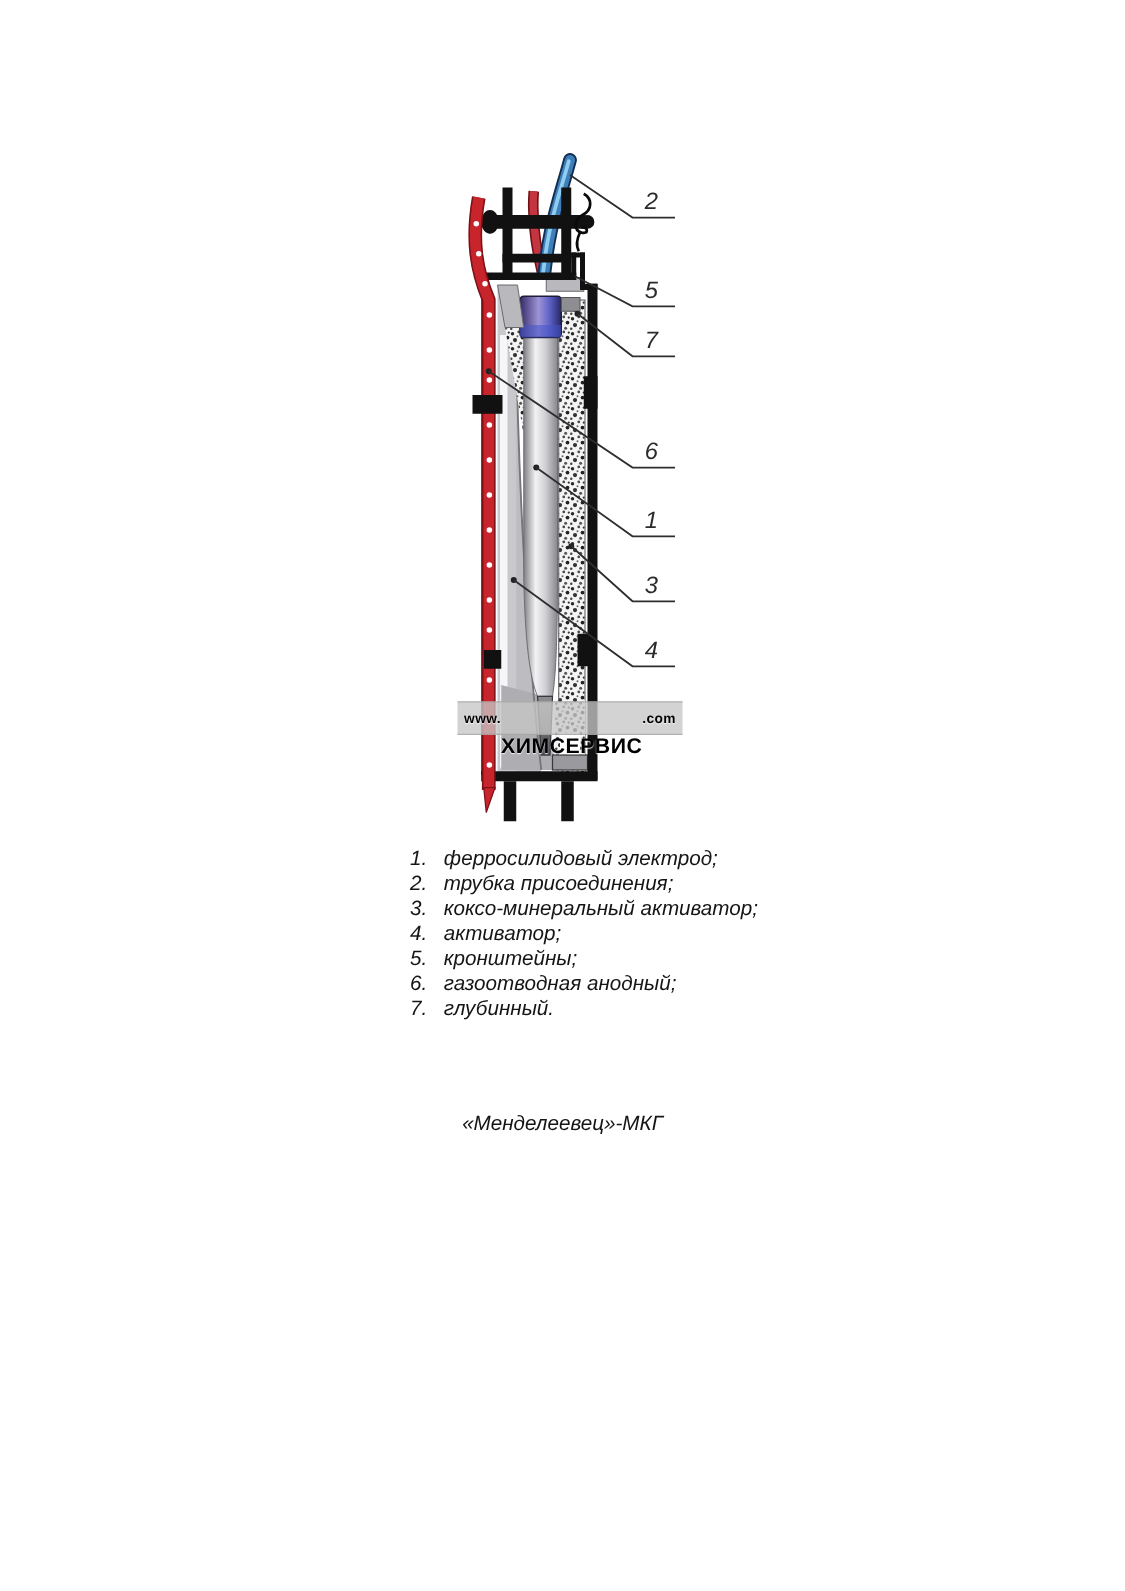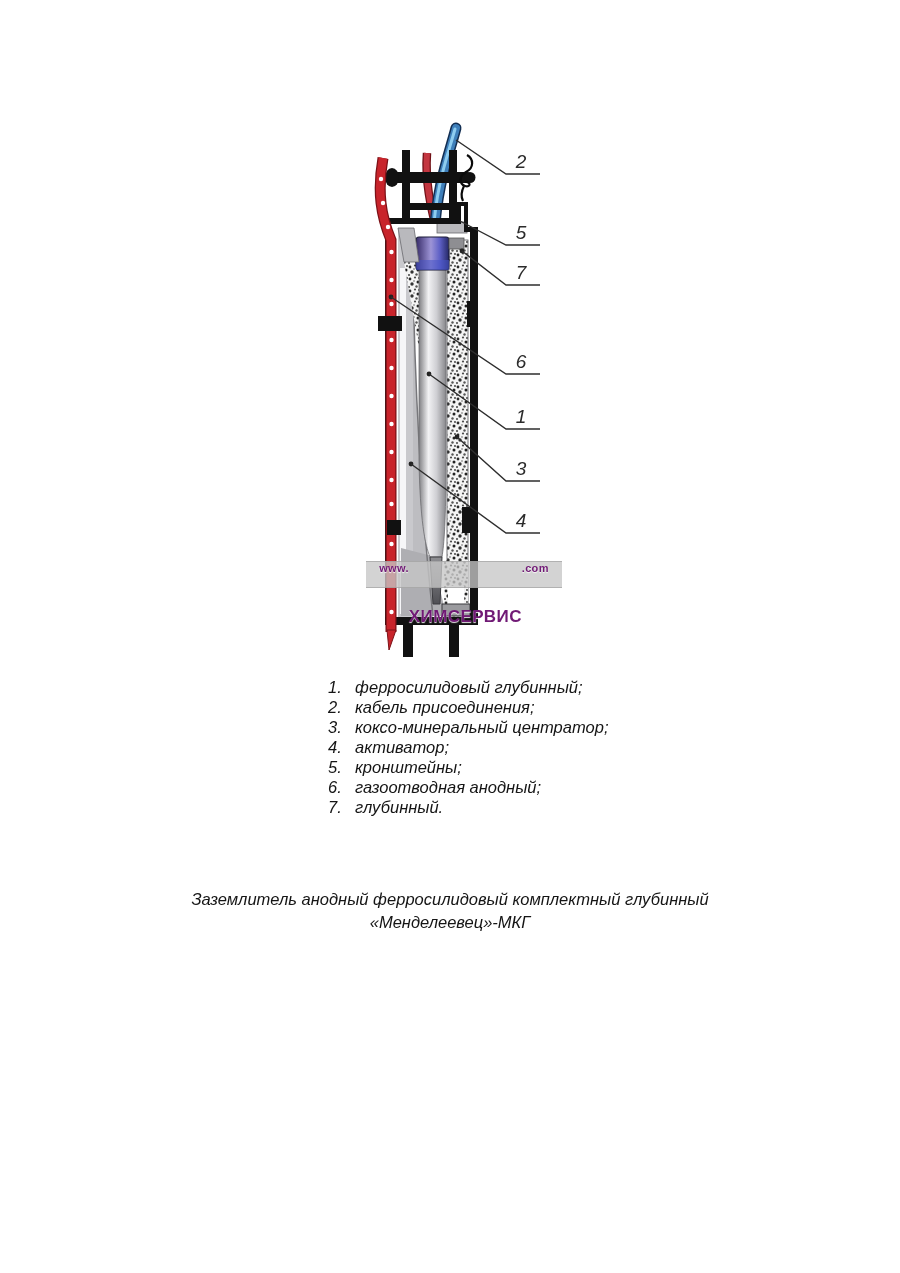--- a/index.html
+++ b/index.html
@@ -1,26 +1,26 @@
 <!DOCTYPE html>
 <html><head>
 <meta charset="utf-8">
 <style>
   html,body{margin:0;padding:0;background:#fff;}
   .page{position:relative;width:900px;height:1273px;background:#ffffff;overflow:hidden;
         font-family:"Liberation Sans", sans-serif;color:#111;}
   .device{position:absolute;left:330px;top:115px;width:230px;height:565px;}
   .callout-num{position:absolute;transform:translateX(-50%);font-style:italic;
         font-size:19px;line-height:22px;color:#2b2b2b;}
-  .watermark{position:absolute;left:366px;top:561px;width:196px;height:25px;
+  .watermark{position:absolute;left:366px;top:561px;width:180px;height:25px;
         background:rgba(198,198,198,0.78);
         border-top:1px solid rgba(150,150,150,0.55);
         border-bottom:1px solid rgba(150,150,150,0.55);
-        display:flex;justify-content:center;
-        color:#701a75;font-weight:bold;white-space:nowrap;
+        display:flex;align-items:center;justify-content:center;
+        color:#000000;font-weight:bold;white-space:nowrap;
         text-shadow:0 1px 1px rgba(255,255,255,0.9);}
   .wm-small{font-size:11px;letter-spacing:.3px;}
   .wm-brand{font-size:17px;letter-spacing:.4px;margin-top:45px;}
   .legend{position:absolute;left:328px;top:677px;font-style:italic;font-size:16.5px;
         line-height:20px;color:#151515;}
   .legend-row{display:flex;}
   .legend-num{width:27px;flex:0 0 27px;}
   .legend-label{white-space:nowrap;}
   .caption{position:absolute;left:0;top:888px;width:900px;text-align:center;
         font-style:italic;font-size:16.5px;line-height:23px;color:#151515;}
@@ -180,46 +180,45 @@
 
   <div class="watermark">
     <span class="wm-small">www.</span>
       <span class="wm-brand">ХИМСЕРВИС</span>
       <span class="wm-small">.com</span>
   </div>
 
   <div class="legend">
     <div class="legend-row">
       <span class="legend-num">1.</span>
-      <span class="legend-label">ферросилидовый глубинный;</span>
+      <span class="legend-label">ферросилидовый электрод;</span>
     </div>
     <div class="legend-row">
       <span class="legend-num">2.</span>
-      <span class="legend-label">кабель присоединения;</span>
+      <span class="legend-label">трубка присоединения;</span>
     </div>
     <div class="legend-row">
       <span class="legend-num">3.</span>
-      <span class="legend-label">коксо-минеральный центратор;</span>
+      <span class="legend-label">коксо-минеральный активатор;</span>
     </div>
     <div class="legend-row">
       <span class="legend-num">4.</span>
       <span class="legend-label">активатор;</span>
     </div>
     <div class="legend-row">
       <span class="legend-num">5.</span>
       <span class="legend-label">кронштейны;</span>
     </div>
     <div class="legend-row">
       <span class="legend-num">6.</span>
       <span class="legend-label">газоотводная анодный;</span>
     </div>
     <div class="legend-row">
       <span class="legend-num">7.</span>
       <span class="legend-label">глубинный.</span>
     </div>
   </div>
 
   <div class="caption">
-    <div>Заземлитель анодный ферросилидовый комплектный глубинный</div>
     <div>«Менделеевец»-МКГ</div>
   </div>
 
 </div>
 
 </body></html>

